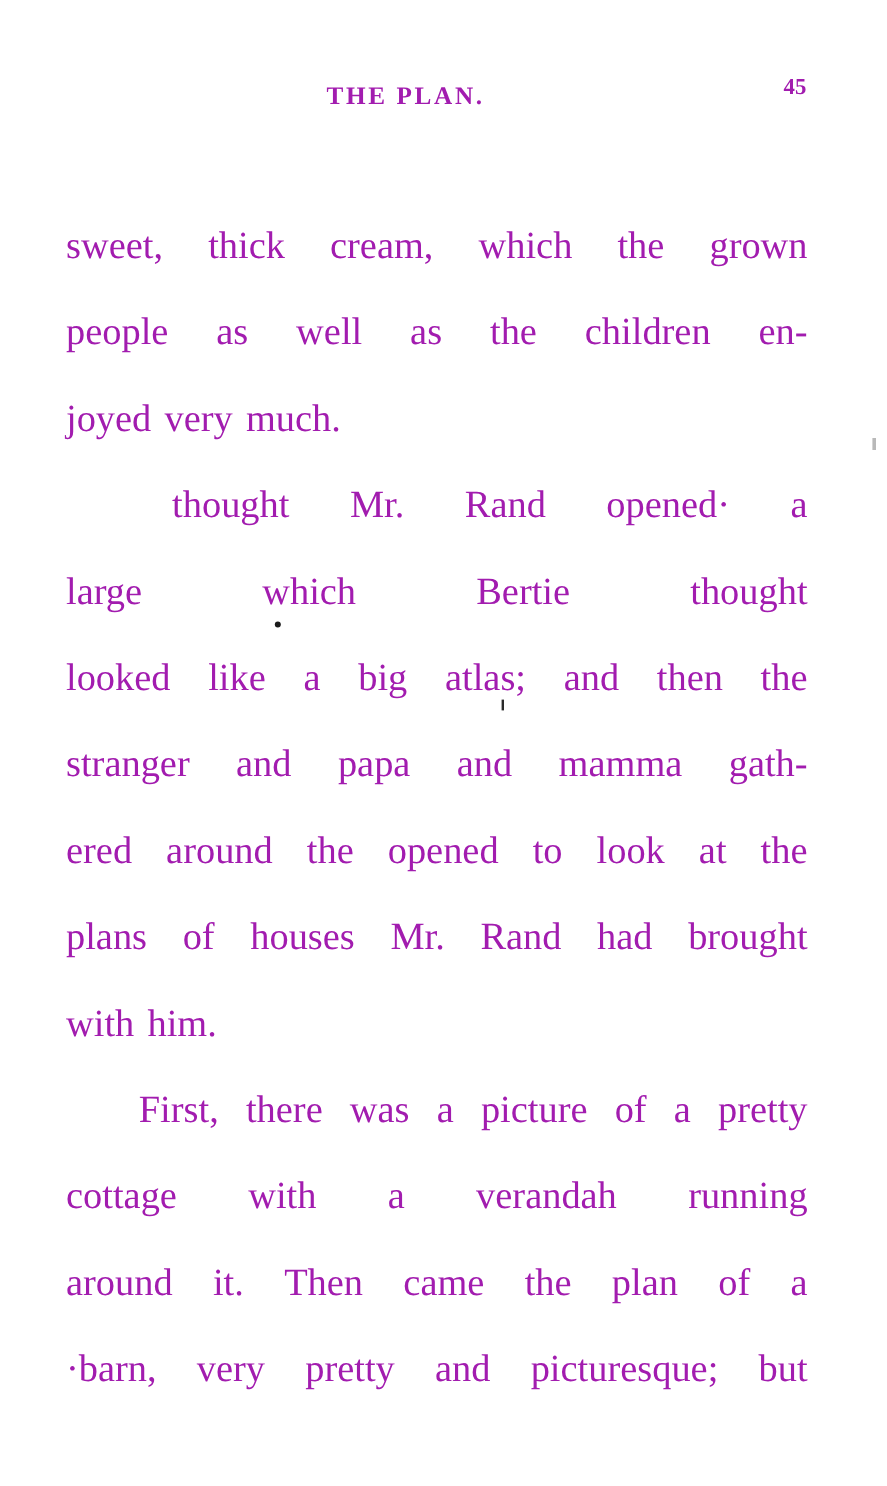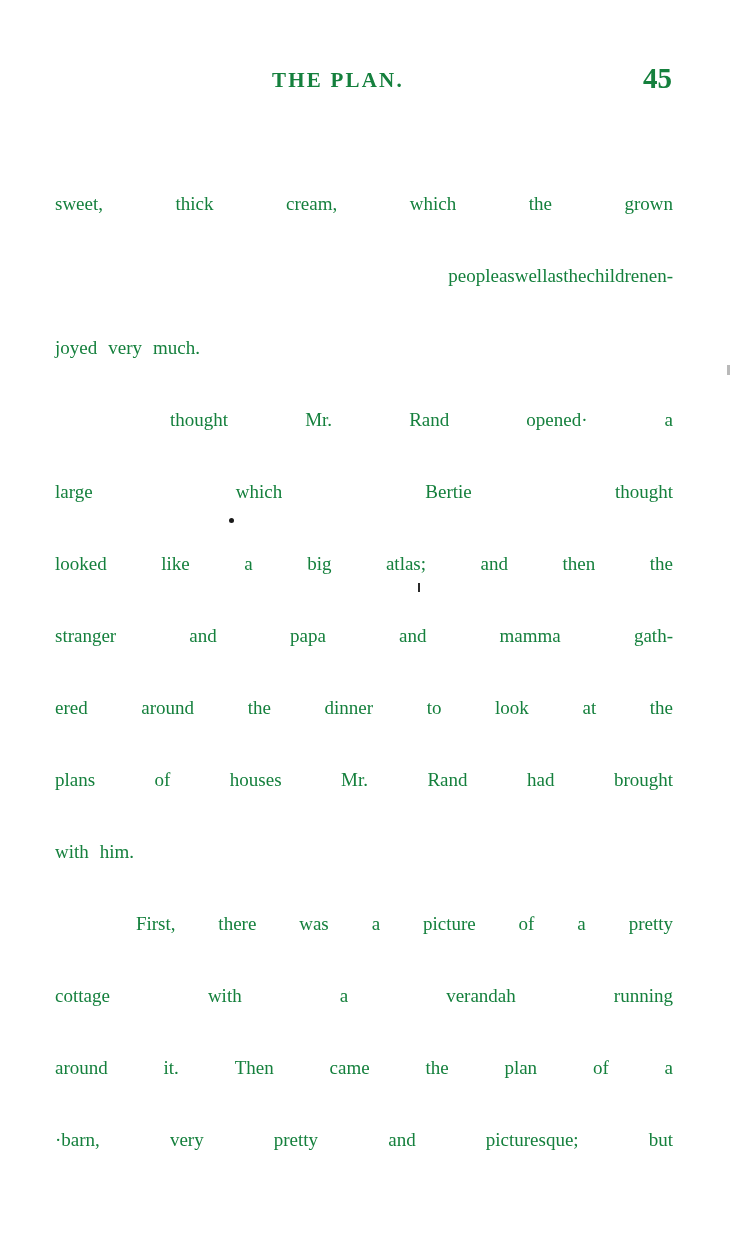--- a/index.html
+++ b/index.html
@@ -7,21 +7,21 @@
     padding: 0;
     background: #ffffff;
   }
   .page {
     position: relative;
     width: 739px;
     height: 1238px;
     background: #ffffff;
     overflow: hidden;
     font-family: "Liberation Serif", serif;
-    color: #15803d;
+    color: #a21caf;
   }
   .header {
     position: absolute;
     top: 68px;
     left: 58px;
     width: 614px;
     height: 40px;
   }
   .running-head {
     position: absolute;
@@ -31,31 +31,31 @@
     text-align: center;
     font-size: 21px;
     font-weight: bold;
     letter-spacing: 2.2px;
     font-variant: small-caps;
   }
   .folio {
     position: absolute;
     right: 0;
     top: -6px;
-    font-size: 29px;
+    font-size: 19px;
     font-weight: bold;
     letter-spacing: 0px;
     text-align: center;
   }
   .body-text {
     position: absolute;
     top: 168px;
     left: 55px;
     width: 618px;
-    font-size: 19px;
+    font-size: 32px;
     line-height: 72px;
   }
   .stretch {
     display: flex;
     justify-content: space-between;
     white-space: nowrap;
   }
   .stretch.ind::before {
     content: "";
     display: inline-block;
@@ -97,21 +97,21 @@
 
   <div class="body-text" id="body">
       <div class="stretch" style="height: 72px; line-height: 72px;">
         <span class="w">sweet,</span>
         <span class="w">thick</span>
         <span class="w">cream,</span>
         <span class="w">which</span>
         <span class="w">the</span>
         <span class="w">grown</span>
       </div>
-      <div class="stretch" style="height: 72px; line-height: 72px; justify-content: flex-end;">
+      <div class="stretch" style="height: 72px; line-height: 72px;">
         <span class="w">people</span>
         <span class="w">as</span>
         <span class="w">well</span>
         <span class="w">as</span>
         <span class="w">the</span>
         <span class="w">children</span>
         <span class="w">en-</span>
       </div>
       <div class="stretch" style="height: 72px; line-height: 72px; justify-content: flex-start;">
         <span class="w">joyed</span>
@@ -146,21 +146,21 @@
         <span class="w">and</span>
         <span class="w">papa</span>
         <span class="w">and</span>
         <span class="w">mamma</span>
         <span class="w">gath-</span>
       </div>
       <div class="stretch" style="height: 72px; line-height: 72px;">
         <span class="w">ered</span>
         <span class="w">around</span>
         <span class="w">the</span>
-        <span class="w">dinner</span>
+        <span class="w">opened</span>
         <span class="w">to</span>
         <span class="w">look</span>
         <span class="w">at</span>
         <span class="w">the</span>
       </div>
       <div class="stretch" style="height: 72px; line-height: 72px;">
         <span class="w">plans</span>
         <span class="w">of</span>
         <span class="w">houses</span>
         <span class="w">Mr.</span>

